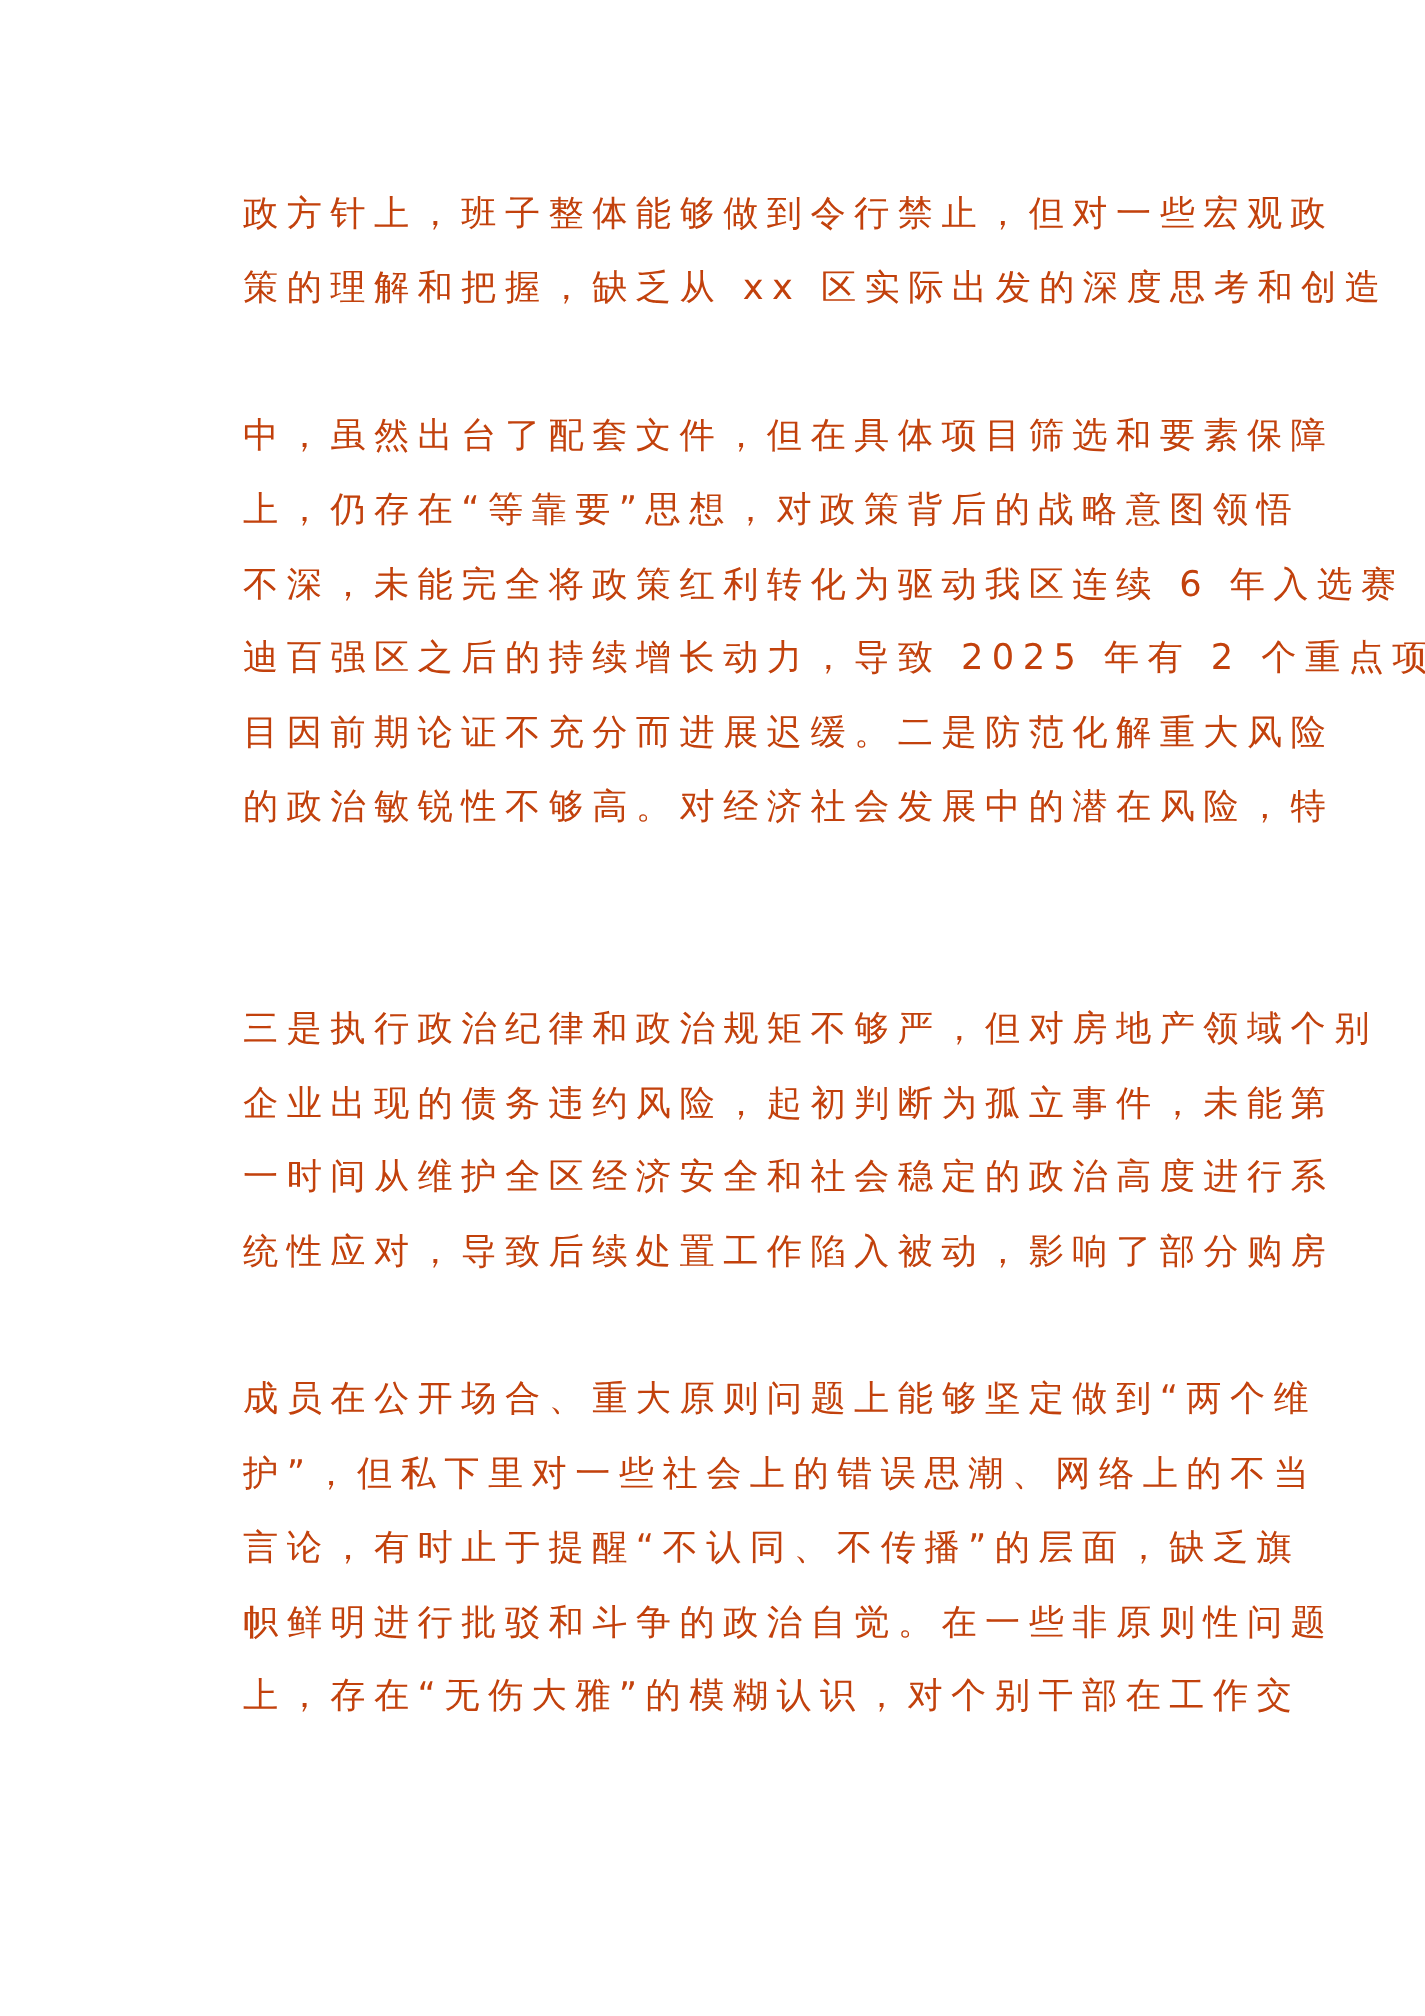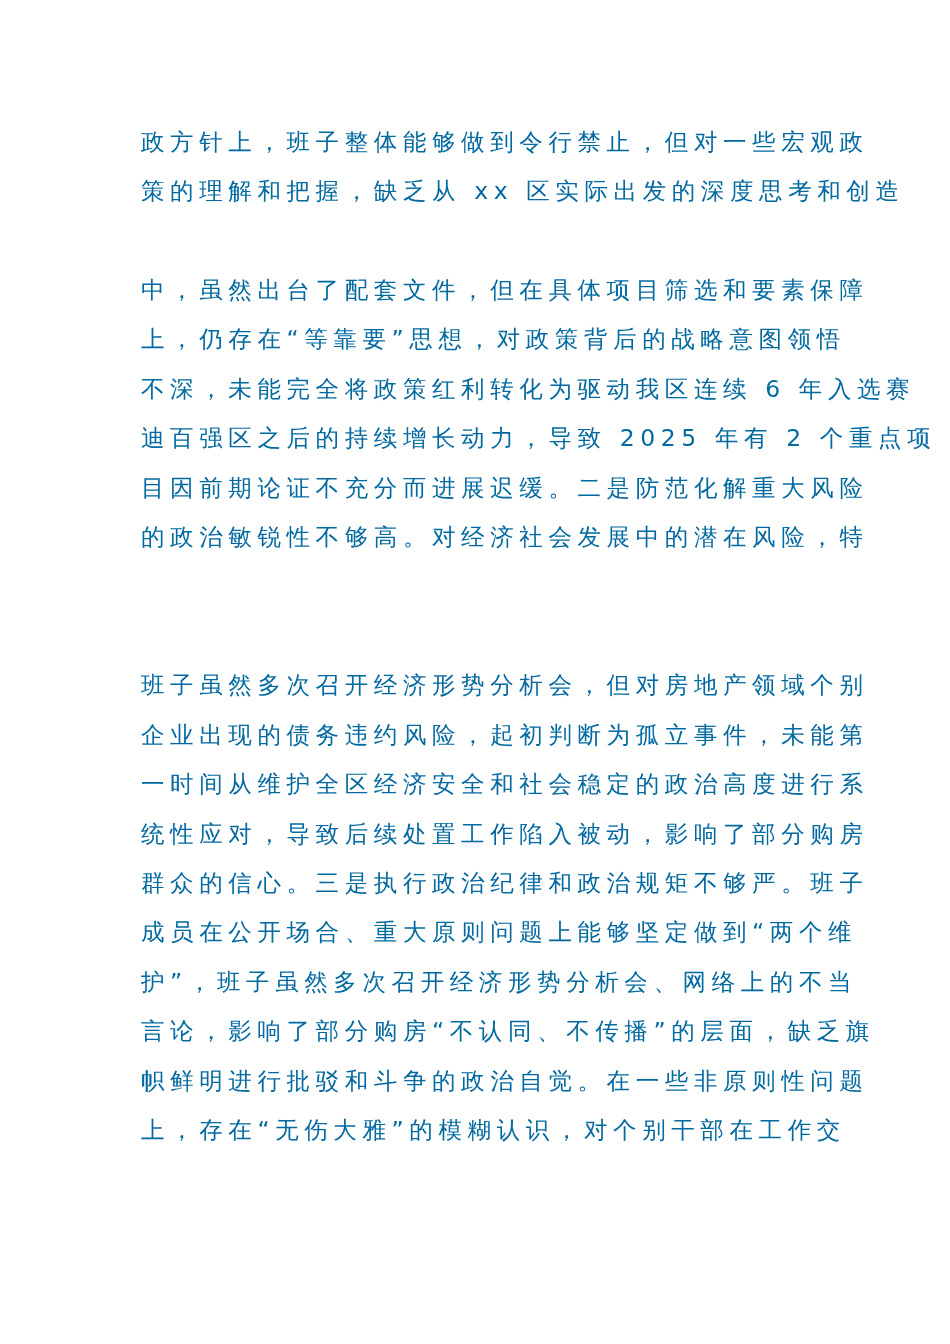--- a/index.html
+++ b/index.html
@@ -2,48 +2,47 @@
 <html><head>
   <meta charset="utf-8">
   <style>
     html, body { margin: 0; padding: 0; background: #ffffff; }
     body { width: 950px; height: 1344px; position: relative; overflow: hidden; }
     .page {
       position: absolute; left: 0; top: 0; width: 950px; height: 1344px; background: #ffffff;
     }
     .line {
       position: absolute;
-      left: 141px;
+      left: 162px;
       width: 665px;
       height: 30px;
       line-height: 30px;
       font-family: "DejaVu Sans", "Liberation Sans", sans-serif;
       font-size: 23.5px;
-      color: #0369a1;
+      color: #c2410c;
       white-space: nowrap;
       letter-spacing: 5.6px;
       text-align-last: justify;
       text-align: justify;
     }
   </style>
 </head>
 <body>
 
 <div class="page">
   <div class="line" style="top:127px">政方针上，班子整体能够做到令行禁止，但对一些宏观政</div>
   <div class="line" style="top:176px">策的理解和把握，缺乏从 xx 区实际出发的深度思考和创造</div>
   <div class="line" style="top:275px">中，虽然出台了配套文件，但在具体项目筛选和要素保障</div>
   <div class="line" style="top:324px">上，仍存在“等靠要”思想，对政策背后的战略意图领悟</div>
   <div class="line" style="top:374px">不深，未能完全将政策红利转化为驱动我区连续 6 年入选赛</div>
   <div class="line" style="top:423px">迪百强区之后的持续增长动力，导致 2025 年有 2 个重点项</div>
   <div class="line" style="top:473px">目因前期论证不充分而进展迟缓。二是防范化解重大风险</div>
   <div class="line" style="top:522px">的政治敏锐性不够高。对经济社会发展中的潜在风险，特</div>
-  <div class="line" style="top:670px">班子虽然多次召开经济形势分析会，但对房地产领域个别</div>
+  <div class="line" style="top:670px">三是执行政治纪律和政治规矩不够严，但对房地产领域个别</div>
   <div class="line" style="top:720px">企业出现的债务违约风险，起初判断为孤立事件，未能第</div>
   <div class="line" style="top:769px">一时间从维护全区经济安全和社会稳定的政治高度进行系</div>
   <div class="line" style="top:819px">统性应对，导致后续处置工作陷入被动，影响了部分购房</div>
-  <div class="line" style="top:868px">群众的信心。三是执行政治纪律和政治规矩不够严。班子</div>
   <div class="line" style="top:917px">成员在公开场合、重大原则问题上能够坚定做到“两个维</div>
-  <div class="line" style="top:967px">护”，班子虽然多次召开经济形势分析会、网络上的不当</div>
-  <div class="line" style="top:1016px">言论，影响了部分购房“不认同、不传播”的层面，缺乏旗</div>
+  <div class="line" style="top:967px">护”，但私下里对一些社会上的错误思潮、网络上的不当</div>
+  <div class="line" style="top:1016px">言论，有时止于提醒“不认同、不传播”的层面，缺乏旗</div>
   <div class="line" style="top:1066px">帜鲜明进行批驳和斗争的政治自觉。在一些非原则性问题</div>
   <div class="line" style="top:1115px">上，存在“无伤大雅”的模糊认识，对个别干部在工作交</div>
 </div>
 
 </body></html>

